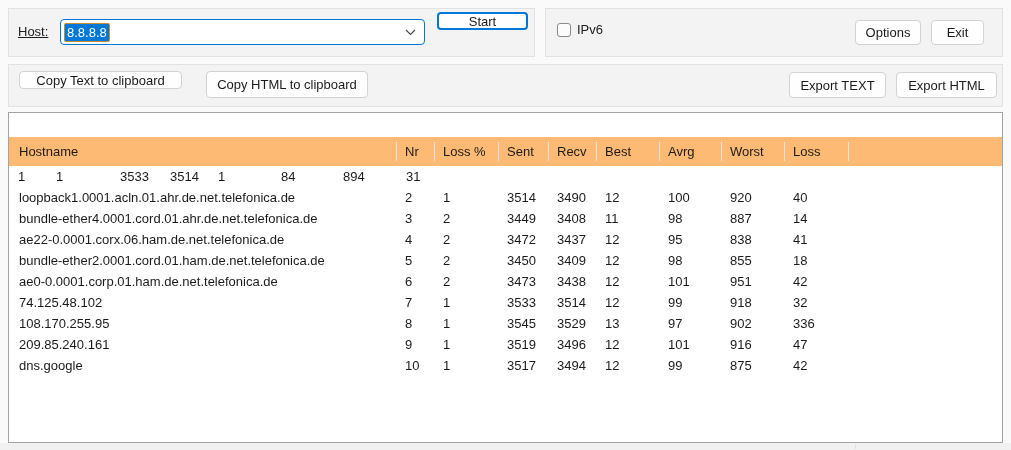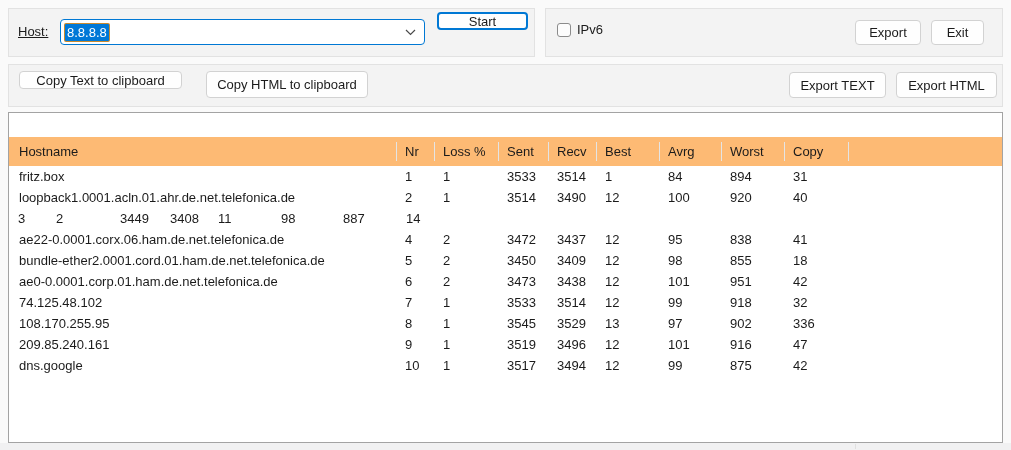--- a/index.html
+++ b/index.html
@@ -98,45 +98,44 @@
   </span>
 </div>
 
 <div class="btn btn-start">Start</div>
 
 <div class="groupbox gb-right"></div>
 <div class="ipv6-wrap">
   <span class="checkbox"></span>
   <span>IPv6</span>
 </div>
-<div class="btn btn-options">Export</div>
+<div class="btn btn-options">Options</div>
 <div class="btn btn-exit">Exit</div>
 
 <div class="groupbox gb-row2"></div>
 <div class="btn btn-copytext">Copy Text to clipboard</div>
 <div class="btn btn-copyhtml">Copy HTML to clipboard</div>
 <div class="btn btn-exporttext">Export TEXT</div>
 <div class="btn btn-exporthtml">Export HTML</div>
 
 <div class="listview">
   <div class="lv-header" id="lv-header">
       <div class="hcell c0">Hostname</div>
       <div class="hcell c1">Nr</div>
       <div class="hcell c2">Loss %</div>
       <div class="hcell c3">Sent</div>
       <div class="hcell c4">Recv</div>
       <div class="hcell c5">Best</div>
       <div class="hcell c6">Avrg</div>
       <div class="hcell c7">Worst</div>
-      <div class="hcell c8">Copy</div>
+      <div class="hcell c8">Loss</div>
       <div class="hcell cfill"></div>
     </div>
   <div class="lv-body" id="lv-body">
       <div class="lv-row">
-        <div class="ccell c0">fritz.box</div>
         <div class="ccell c1">1</div>
         <div class="ccell c2">1</div>
         <div class="ccell c3">3533</div>
         <div class="ccell c4">3514</div>
         <div class="ccell c5">1</div>
         <div class="ccell c6">84</div>
         <div class="ccell c7">894</div>
         <div class="ccell c8">31</div>
         <div class="ccell cfill"></div>
       </div>
@@ -146,20 +145,21 @@
         <div class="ccell c2">1</div>
         <div class="ccell c3">3514</div>
         <div class="ccell c4">3490</div>
         <div class="ccell c5">12</div>
         <div class="ccell c6">100</div>
         <div class="ccell c7">920</div>
         <div class="ccell c8">40</div>
         <div class="ccell cfill"></div>
       </div>
       <div class="lv-row">
+        <div class="ccell c0">bundle-ether4.0001.cord.01.ahr.de.net.telefonica.de</div>
         <div class="ccell c1">3</div>
         <div class="ccell c2">2</div>
         <div class="ccell c3">3449</div>
         <div class="ccell c4">3408</div>
         <div class="ccell c5">11</div>
         <div class="ccell c6">98</div>
         <div class="ccell c7">887</div>
         <div class="ccell c8">14</div>
         <div class="ccell cfill"></div>
       </div>

